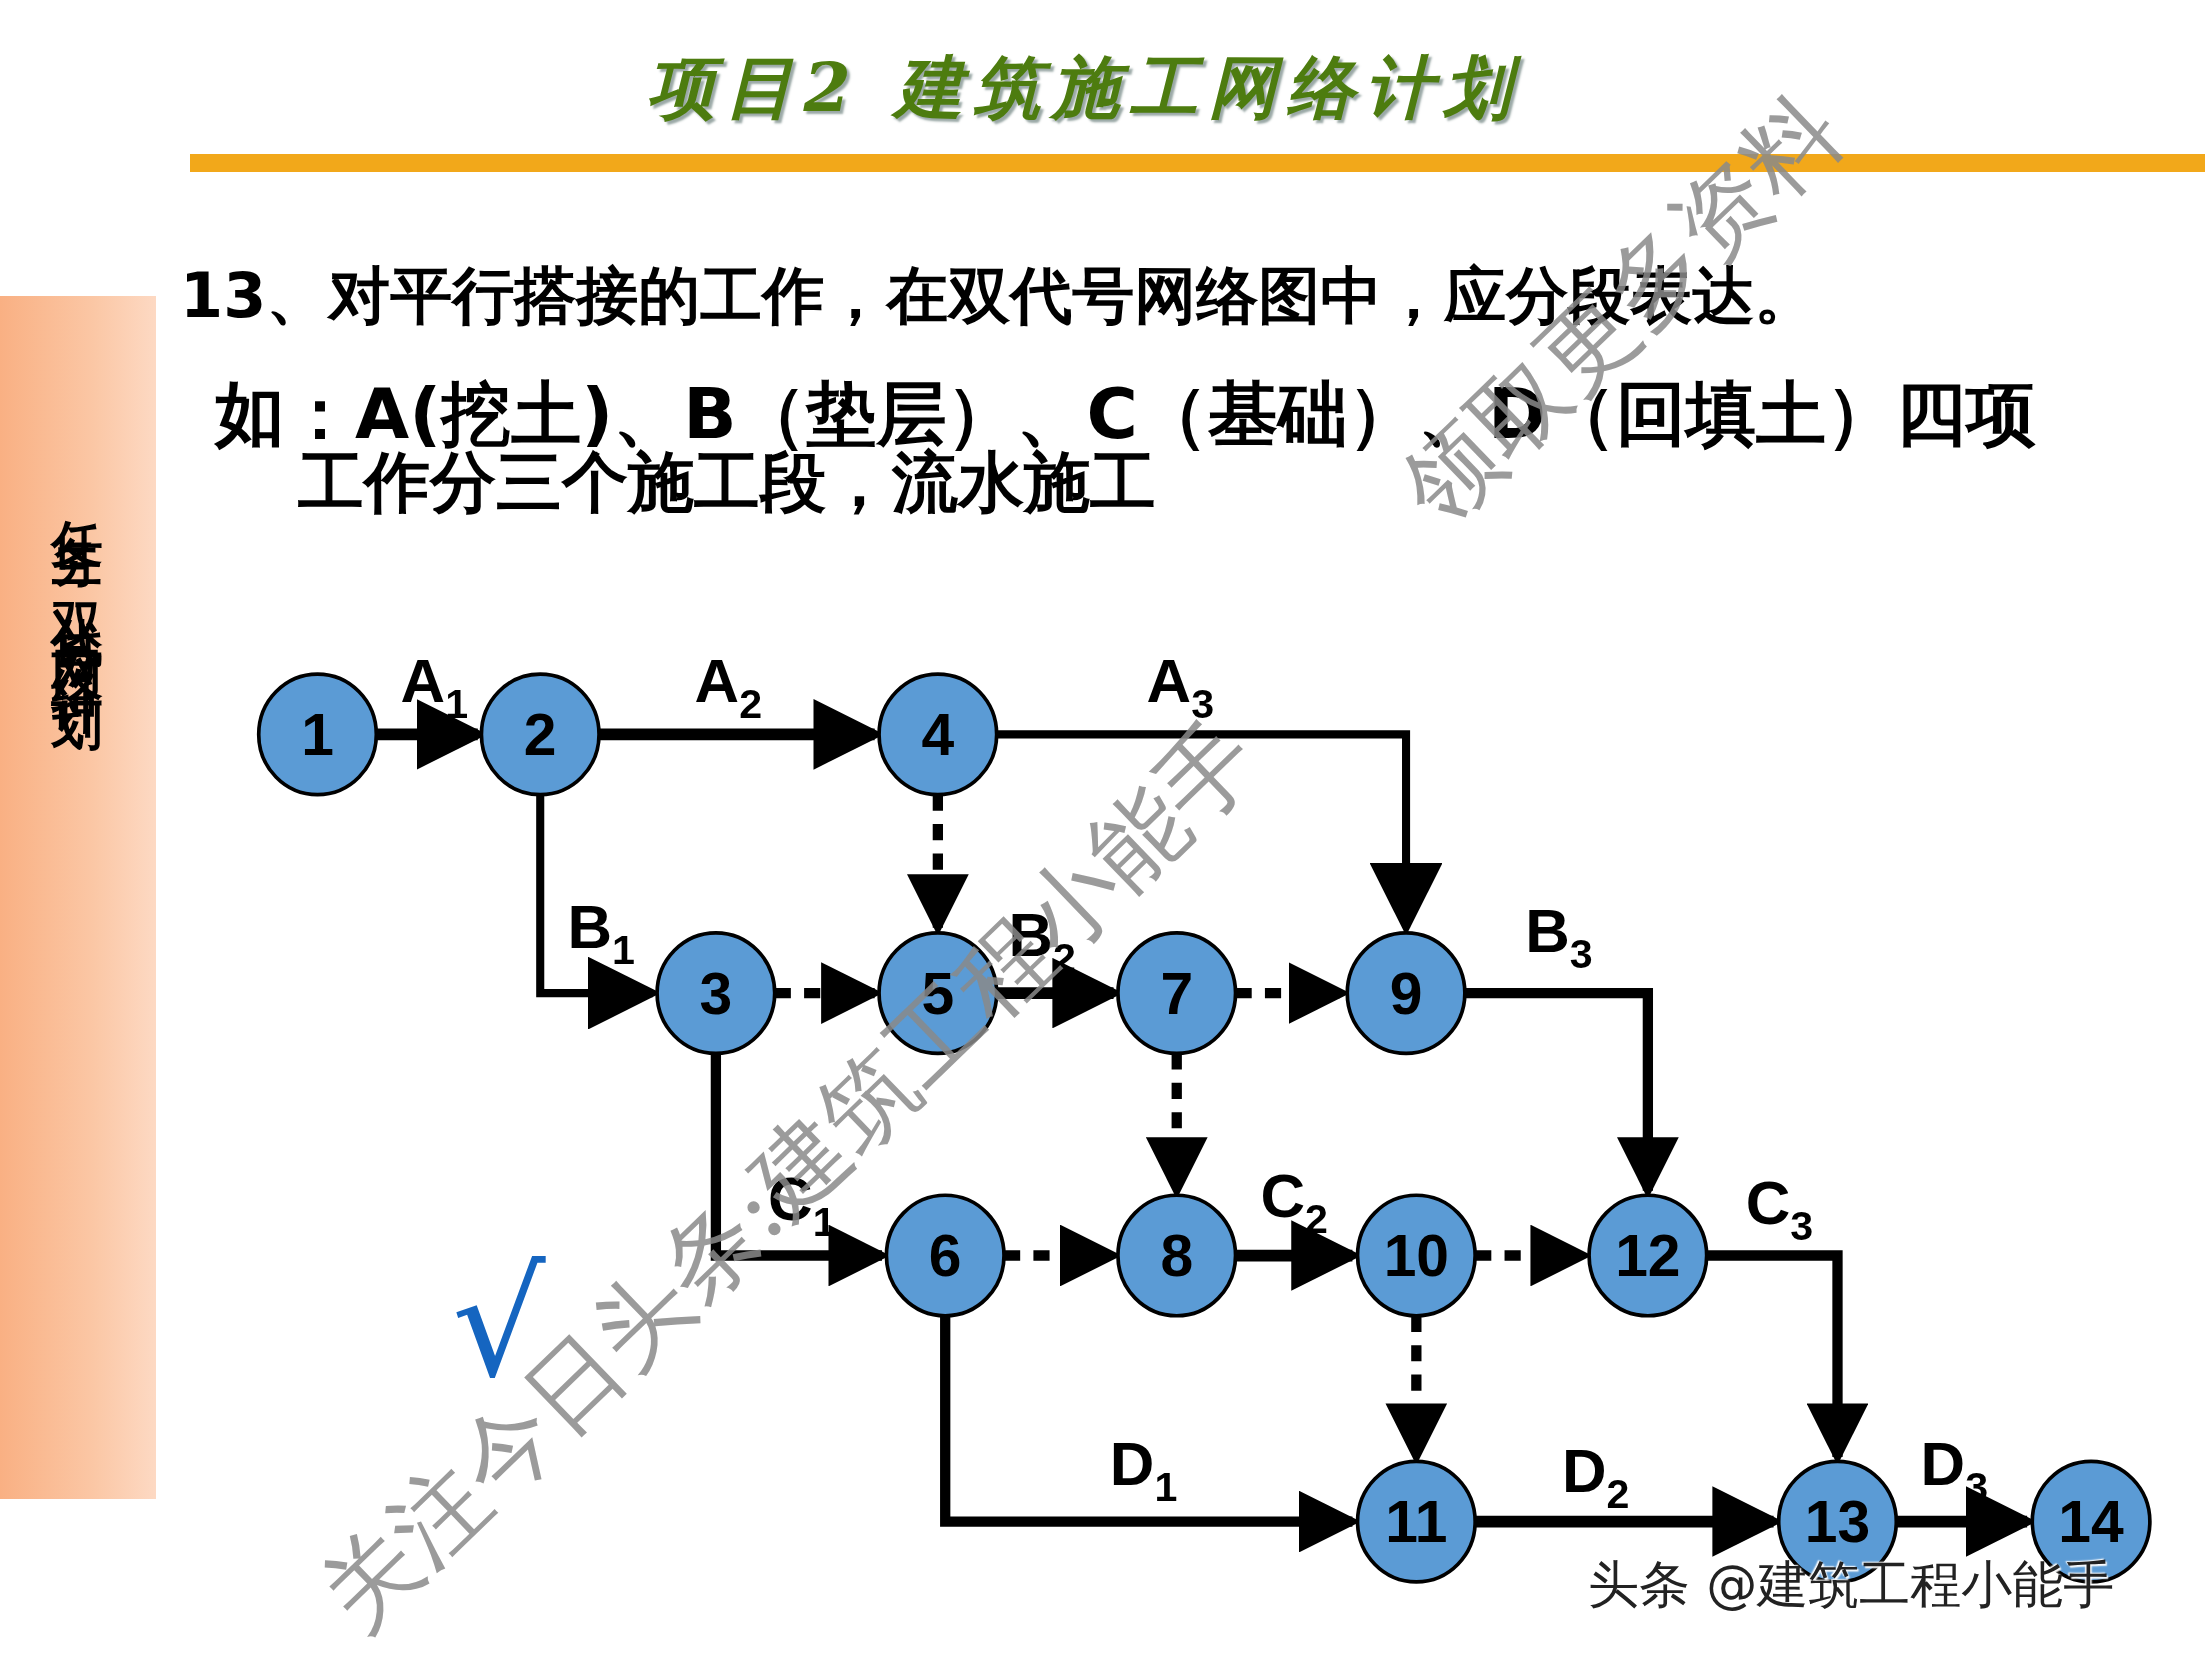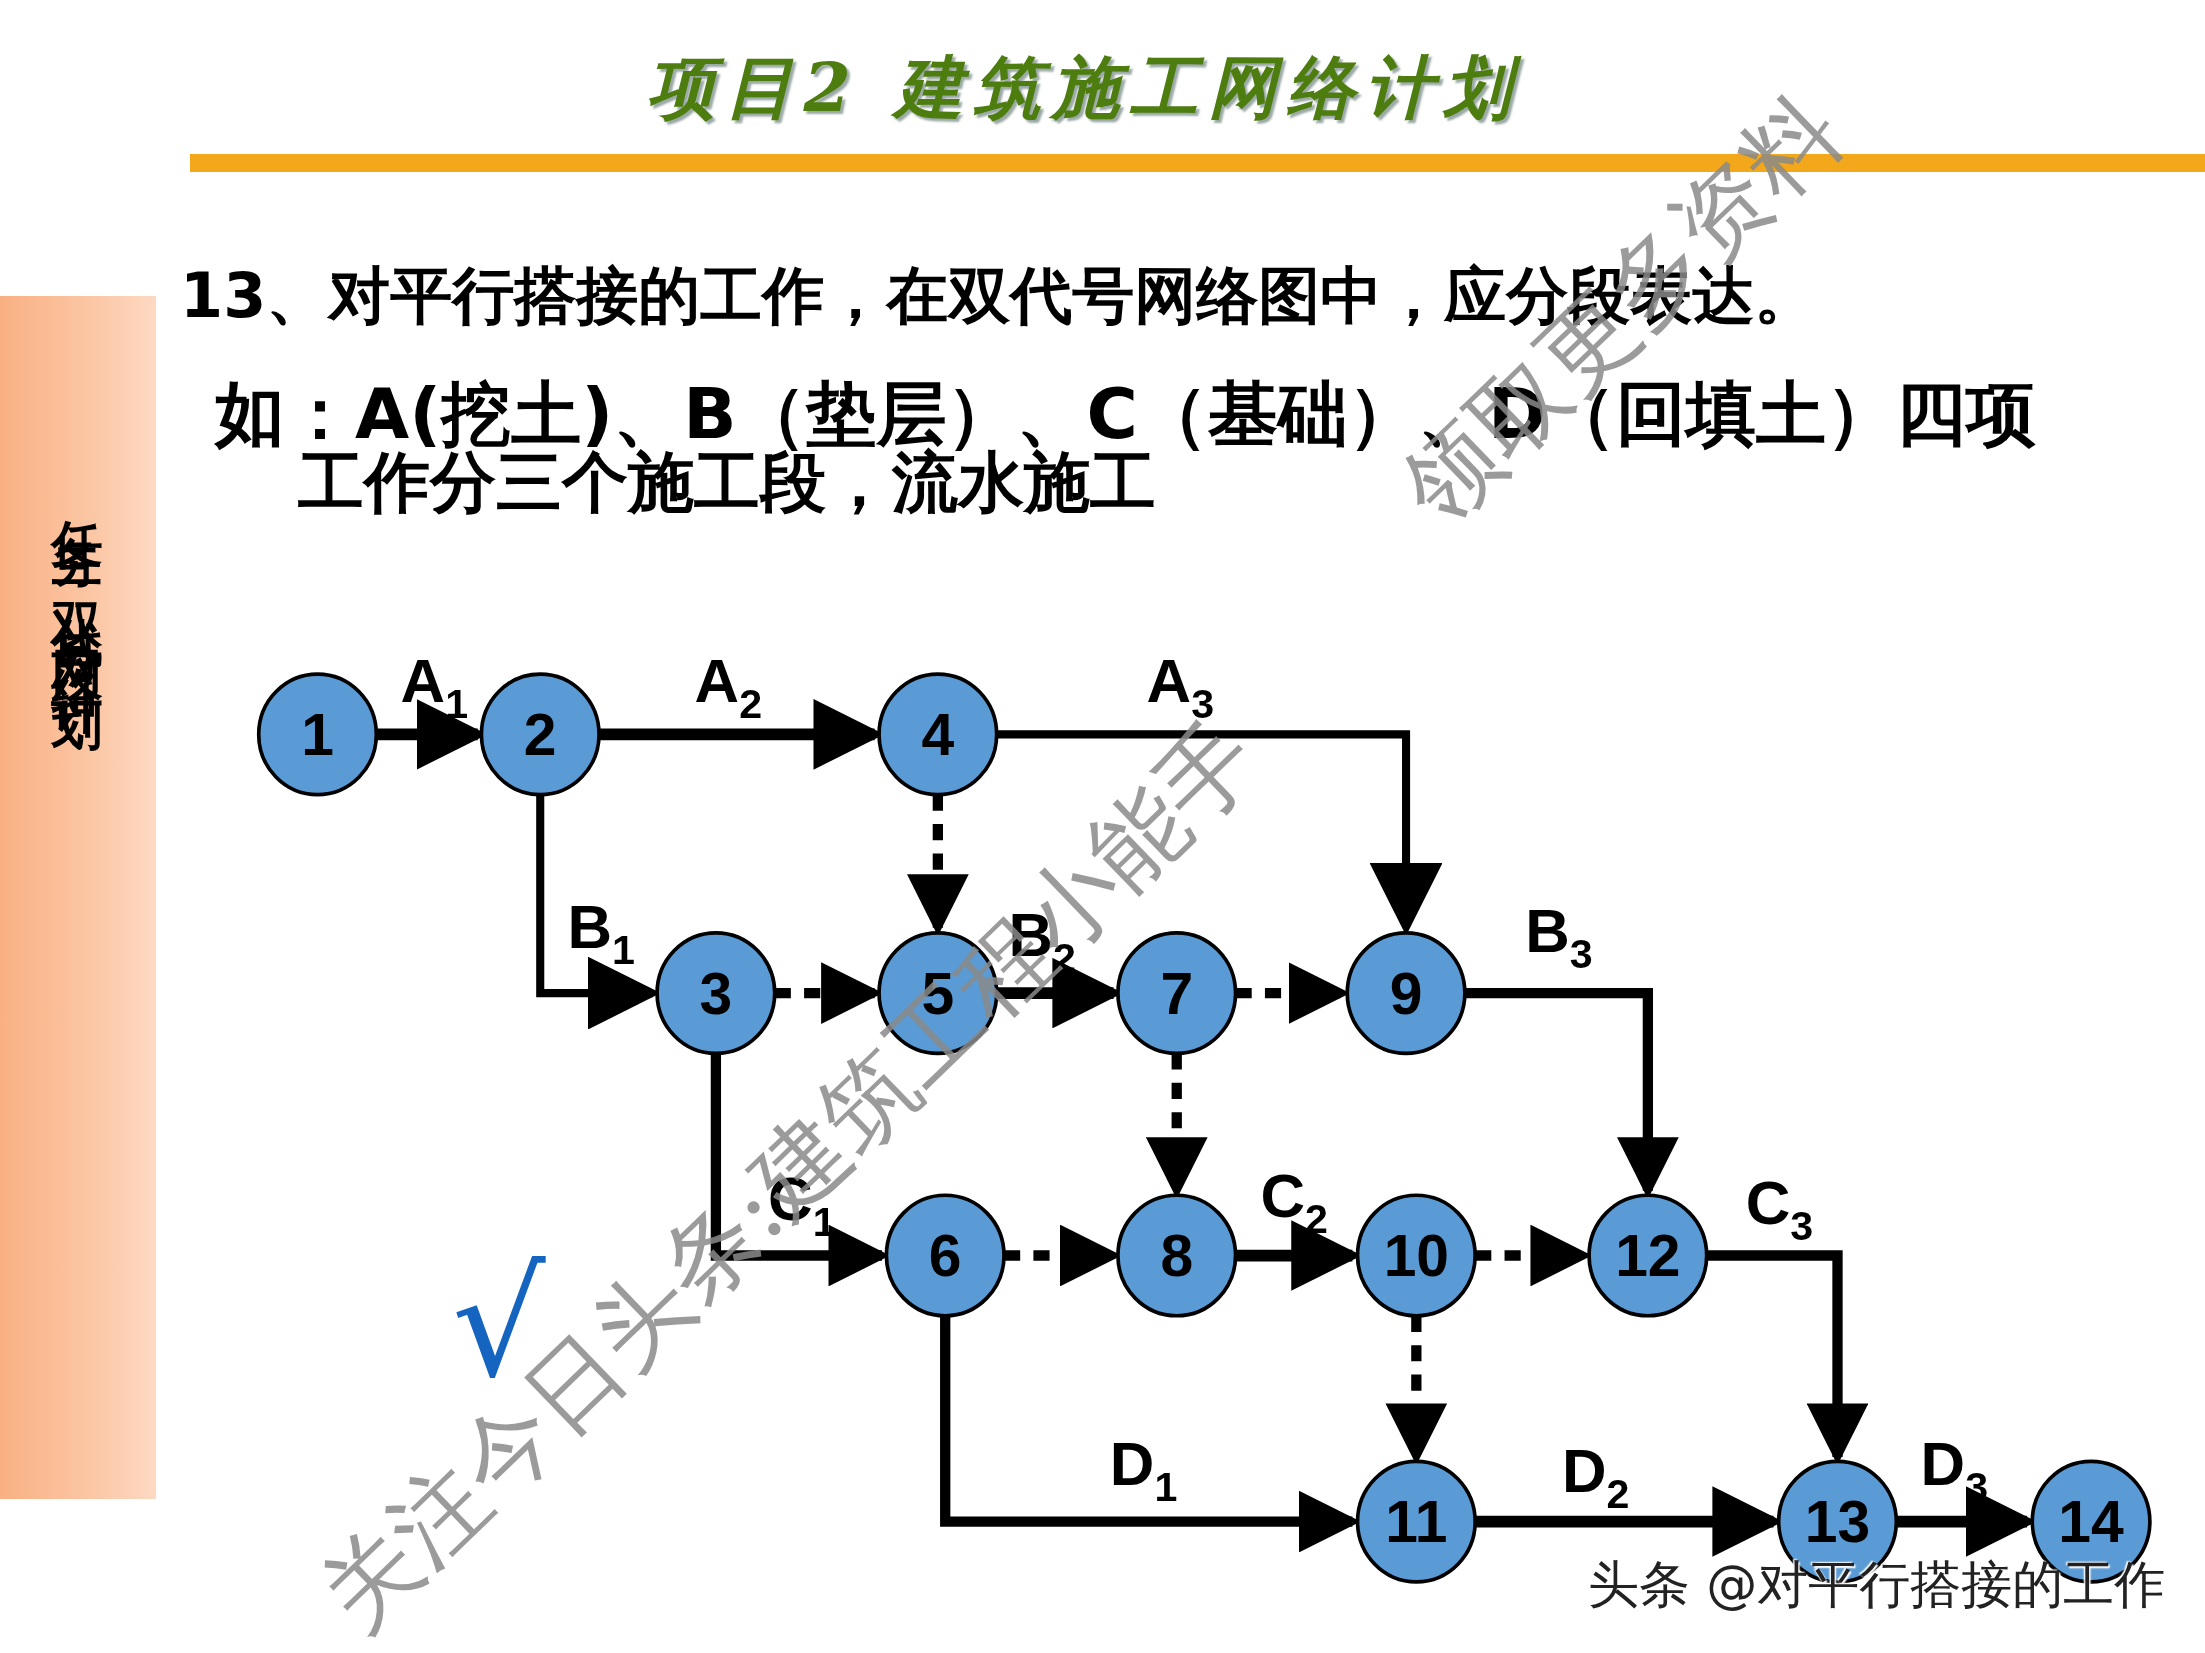--- a/index.html
+++ b/index.html
@@ -161,14 +161,14 @@
     <text class="act-label" x="2125" y="2030"><tspan>D</tspan><tspan class="act-sub" dy="22">2</tspan></text>
     <text class="act-label" x="2613" y="2020"><tspan>D</tspan><tspan class="act-sub" dy="22">3</tspan></text>
   </g>
 
   <text x="615" y="1870" font-family="DejaVu Sans, sans-serif" font-size="200" fill="#1565c0">√</text>
 
   <text class="watermark" transform="translate(490,2225) rotate(-44)">关注今日头条:建筑工程小能手</text>
   <text class="watermark" transform="translate(1960,720) rotate(-44)">领取更多资料</text>
 </svg>
 
-<div class="footer-mark">头条 @对平行搭接的工作</div>
+<div class="footer-mark">头条 @建筑工程小能手</div>
 
 
 </body></html>

